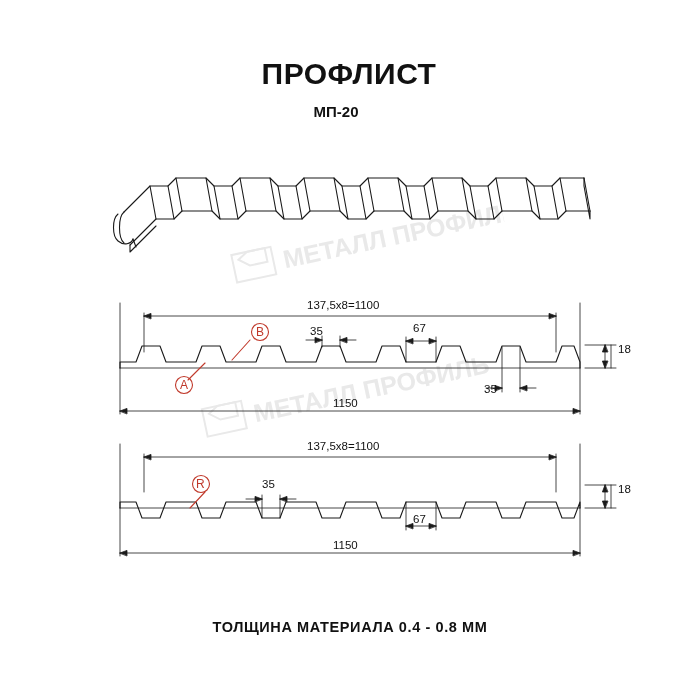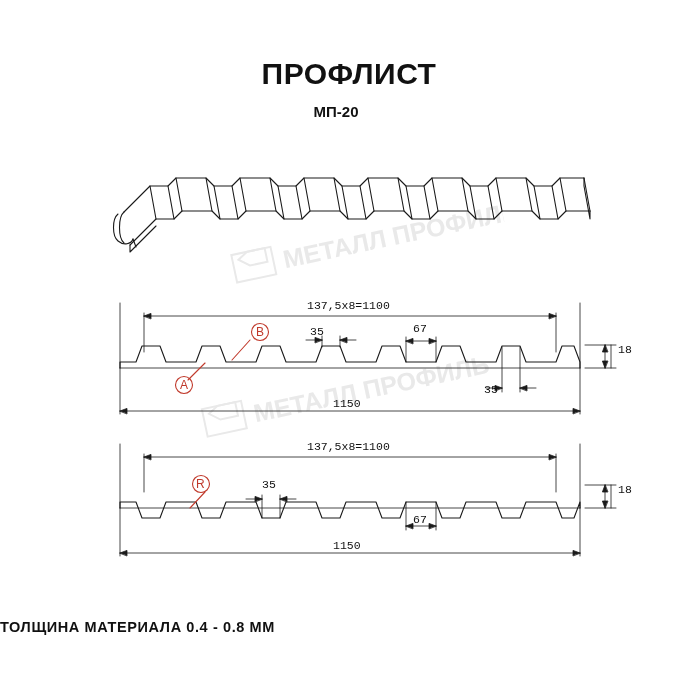--- a/index.html
+++ b/index.html
@@ -40,31 +40,31 @@
     text-align: center;
     font-size: 15px;
     font-weight: bold;
     color: #111111;
   }
   .footer {
     position: absolute;
     left: 0;
     top: 619px;
     width: 700px;
+    text-align: center;
     font-size: 14.5px;
     font-weight: bold;
     letter-spacing: 0.6px;
     color: #111111;
   }
   .dim-label {
     position: absolute;
     font-size: 11.5px;
     color: #111111;
     white-space: nowrap;
-    font-family: Liberation Mono, monospace;
   }
   .callout-label {
     position: absolute;
     font-size: 12px;
     color: #c0392b;
     white-space: nowrap;
   }
   .wm {
     position: absolute;
     pointer-events: none;

